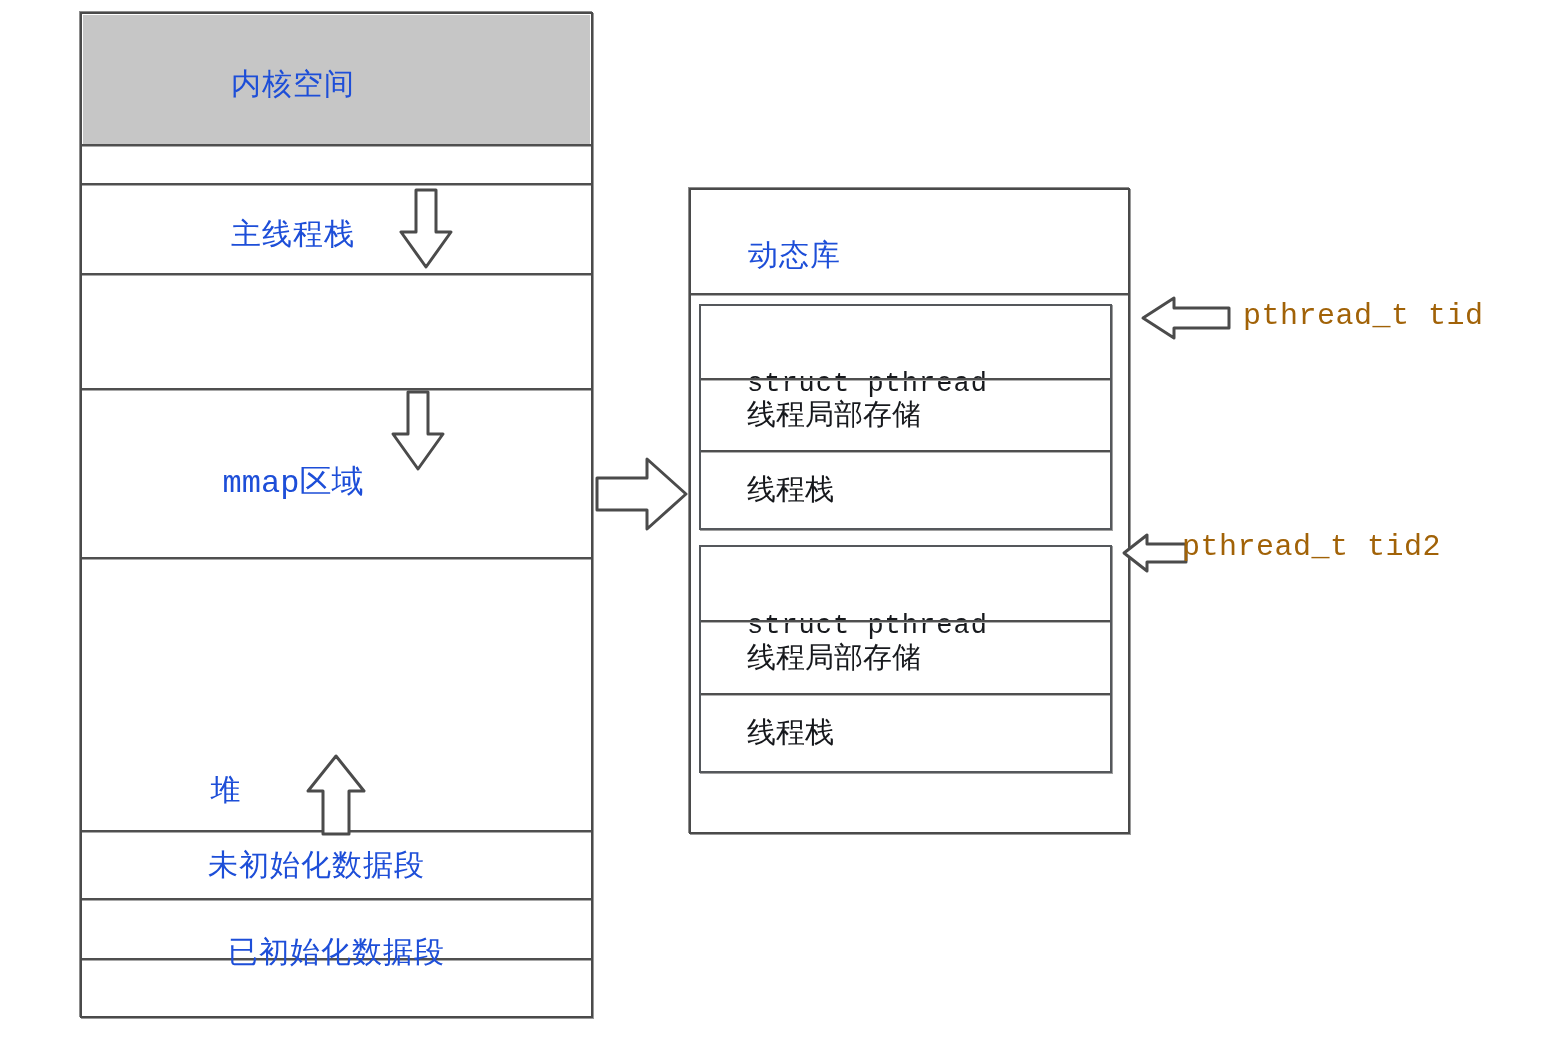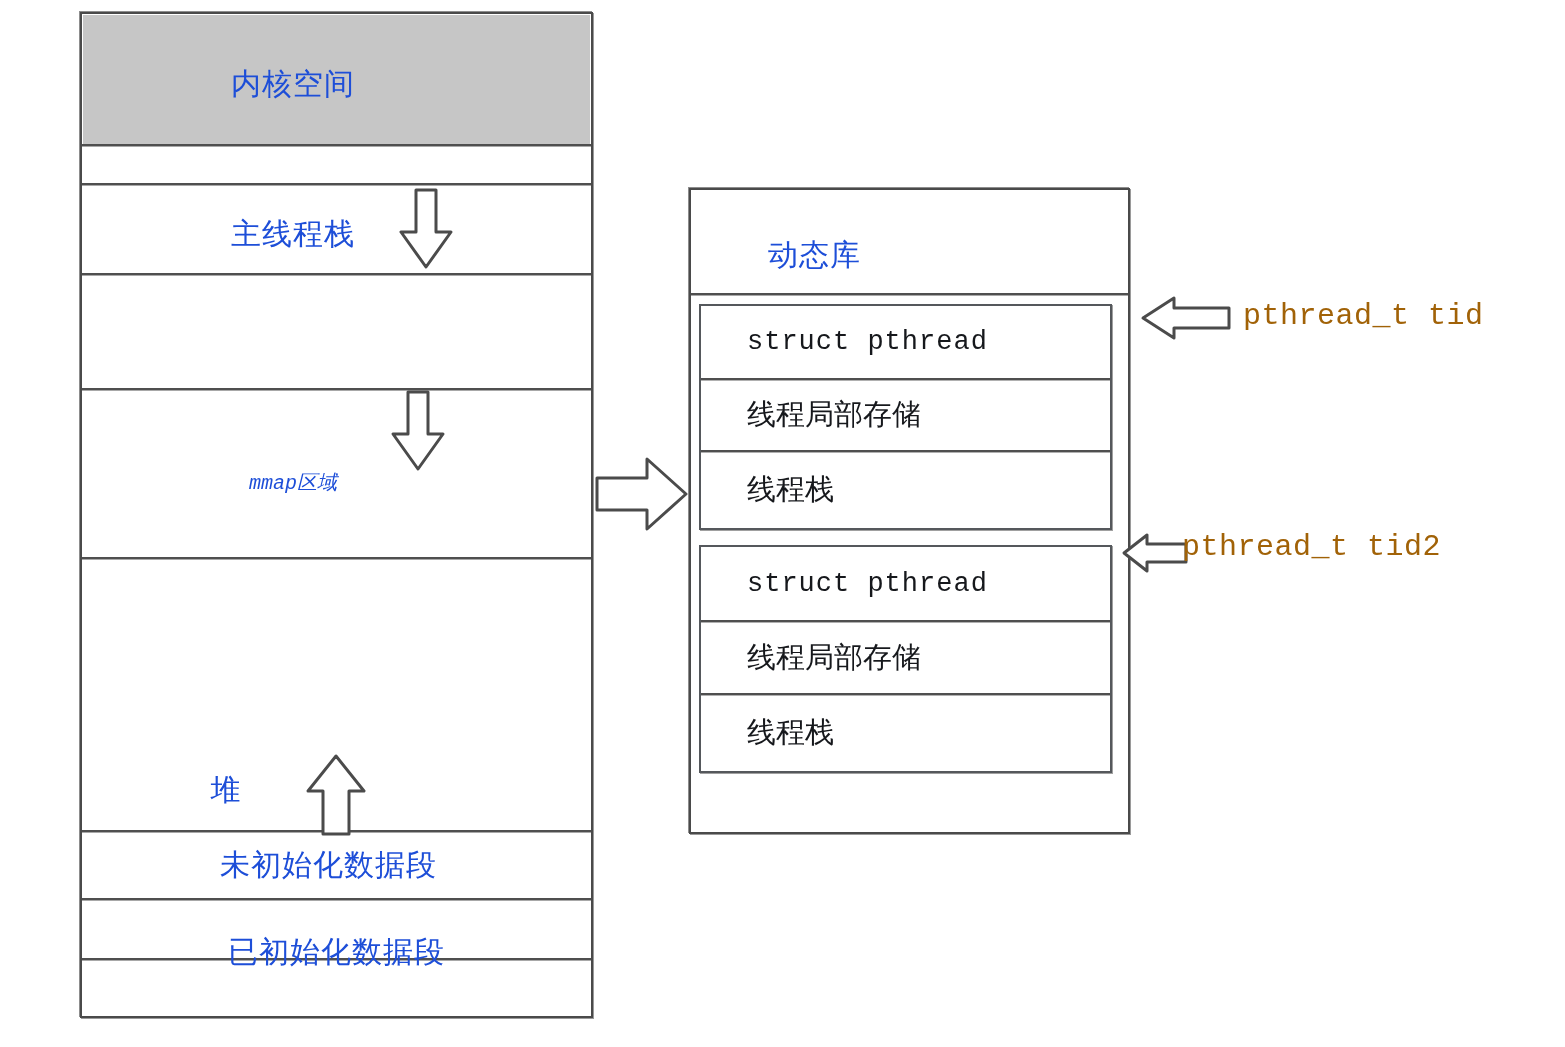--- a/index.html
+++ b/index.html
@@ -46,23 +46,22 @@
     align-items: center;
     justify-content: center;
     font-family: "Liberation Sans", "DejaVu Sans", sans-serif;
     font-size: 30px;
     color: #1d4ed8;
     white-space: nowrap;
     letter-spacing: 1px;
   }
   .seg-label.mono {
     font-family: "Liberation Mono", "DejaVu Sans Mono", monospace;
-    font-size: 20px;
+    font-size: 32px;
     letter-spacing: 0px;
-    font-style: italic;
   }
 
   
   .kernel-band {
     position: absolute;
     background: #c6c6c6;
     box-sizing: border-box;
   }
 
   
@@ -81,20 +80,21 @@
     padding-left: 46px;
     font-family: Liberation Serif, serif;
     font-size: 29px;
     color: #16181c;
     white-space: nowrap;
   }
   .tcb-row.mono {
     font-family: "Liberation Mono", "DejaVu Sans Mono", monospace;
     font-size: 27px;
     letter-spacing: 1px;
+    margin-top: 42px;
   }
   .tcb-sep {
     position: absolute;
     height: 0;
     border-top: 2px solid #4f4f4f;
     box-shadow: 0 1px 0 0 #b0b0b0;
   }
 
   
   .annot {
@@ -129,21 +129,21 @@
   <div class="hline" style="left:82px; top:958px; width:509px;"></div>
 
   <div class="seg-label" style="left:83px; top:62px; width:420px; height:44px;">内核空间</div>
 
   <div class="seg-label" style="left:83px; top:212px; width:420px; height:44px;">主线程栈</div>
 
   <div class="seg-label mono" style="left:83px; top:460px; width:420px; height:44px;">mmap区域</div>
 
   <div class="seg-label" style="left:96px; top:768px; width:260px; height:44px;">堆</div>
 
-  <div class="seg-label" style="left:78px; top:843px; width:501px; height:44px;">未初始化数据段</div>
+  <div class="seg-label" style="left:66px; top:843px; width:501px; height:44px;">未初始化数据段</div>
 
   <div class="seg-label" style="left:83px; top:930px; width:507px; height:44px;">已初始化数据段</div>
 
 
   <div class="arrow" style="left:398px; top:188px;">
     <svg width="56" height="82" viewBox="0 0 56 82">
       <polygon points="18,2 38,2 38,44 53,44 28,79 3,44 18,44" fill="#ffffff" stroke="#4b4b4b" stroke-width="3" stroke-linejoin="round"></polygon>
     </svg>
   </div>
 
@@ -160,21 +160,21 @@
   </div>
 
   <div class="arrow" style="left:594px; top:452px;">
     <svg width="96" height="84" viewBox="0 0 96 84">
       <polygon points="3,26 53,26 53,7 92,42 53,77 53,58 3,58" fill="#ffffff" stroke="#4b4b4b" stroke-width="3" stroke-linejoin="round"></polygon>
     </svg>
   </div>
 
   <div class="panel" style="left:689px; top:188px; width:441px; height:646px;"></div>
 
-  <div class="seg-label" style="left:692px; top:233px; width:330px; height:44px; justify-content:flex-start; padding-left:76px;">动态库</div>
+  <div class="seg-label" style="left:692px; top:233px; width:330px; height:44px; justify-content:flex-start; padding-left:56px;">动态库</div>
 
   <div class="hline" style="left:691px; top:293px; width:437px;"></div>
 
   <div class="tcb" style="left:699px; top:304px; width:413px; height:226px;"></div>
 
   <div class="tcb-row mono" style="left:701px; top:306px; width:409px; height:72px;">struct pthread</div>
   <div class="tcb-sep" style="left:701px; top:378px; width:409px;"></div>
 
   <div class="tcb-row" style="left:701px; top:380px; width:409px; height:70px;">线程局部存储</div>
   <div class="tcb-sep" style="left:701px; top:450px; width:409px;"></div>

